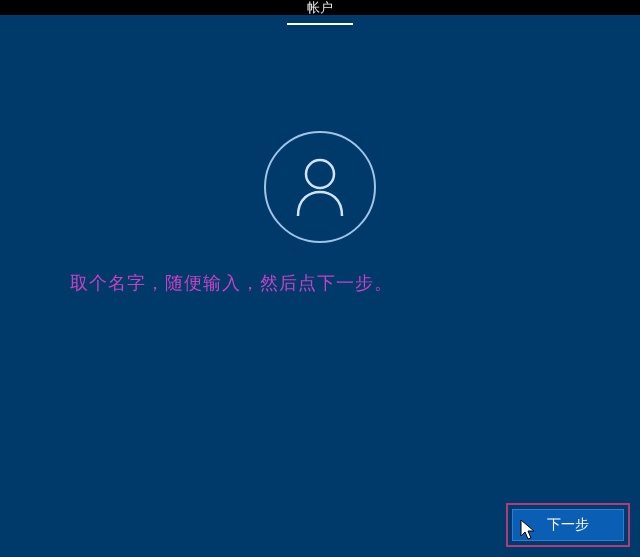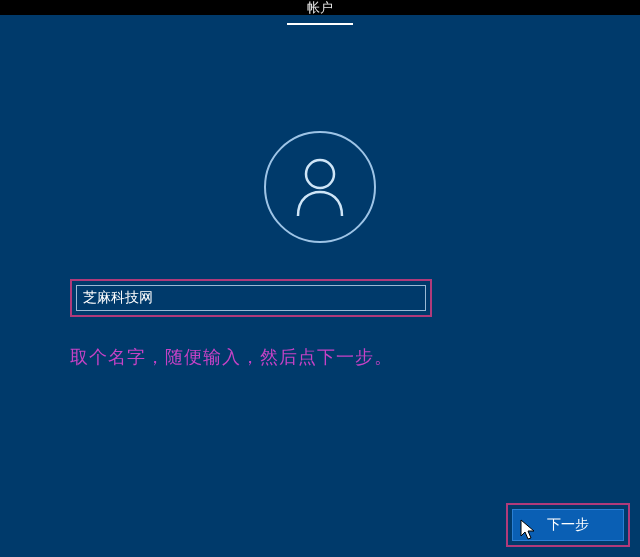--- a/index.html
+++ b/index.html
@@ -130,25 +130,20 @@
 
   <div class="avatar-wrap">
     <div class="avatar-circle">
       <svg width="56" height="62" viewBox="0 0 56 62" fill="none" stroke-width="2.5">
         <circle cx="28" cy="18" r="14"></circle>
         <path d="M6 60 C6 42 18 36 28 36 C38 36 50 42 50 60"></path>
       </svg>
     </div>
   </div>
 
-  <div class="name-input-wrap">
-    <div class="highlight-input">
-      <input type="text" class="name-input" value="芝麻科技网" style="">
-    </div>
-  </div>
 
   <div class="annotation">取个名字，随便输入，然后点下一步。</div>
 </div>
 
 <div class="next-btn-highlight">
   <button class="next-btn">
     <span>下一步</span>
   </button>
 </div>
 

